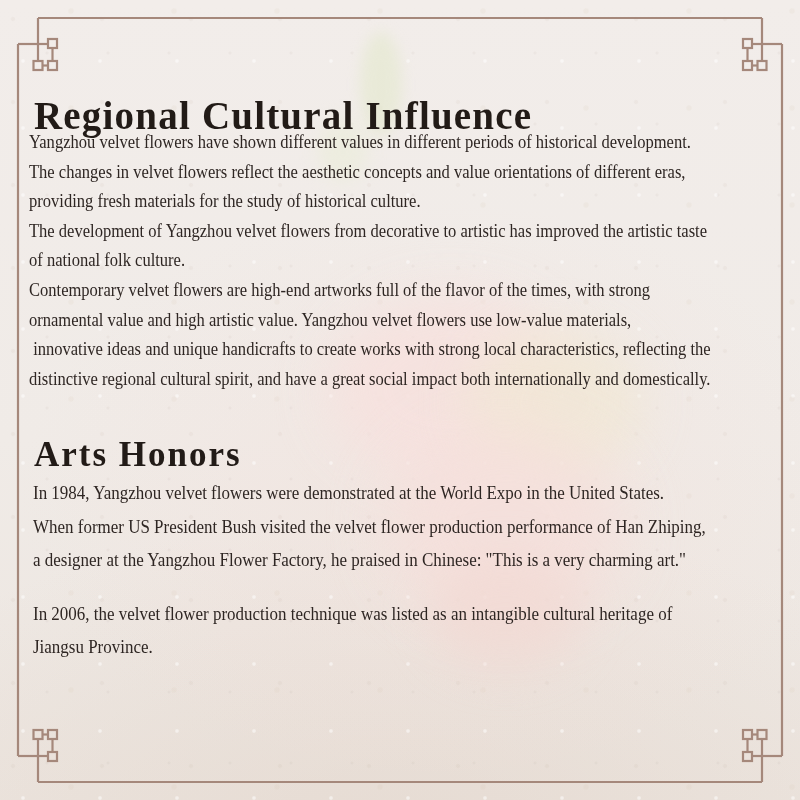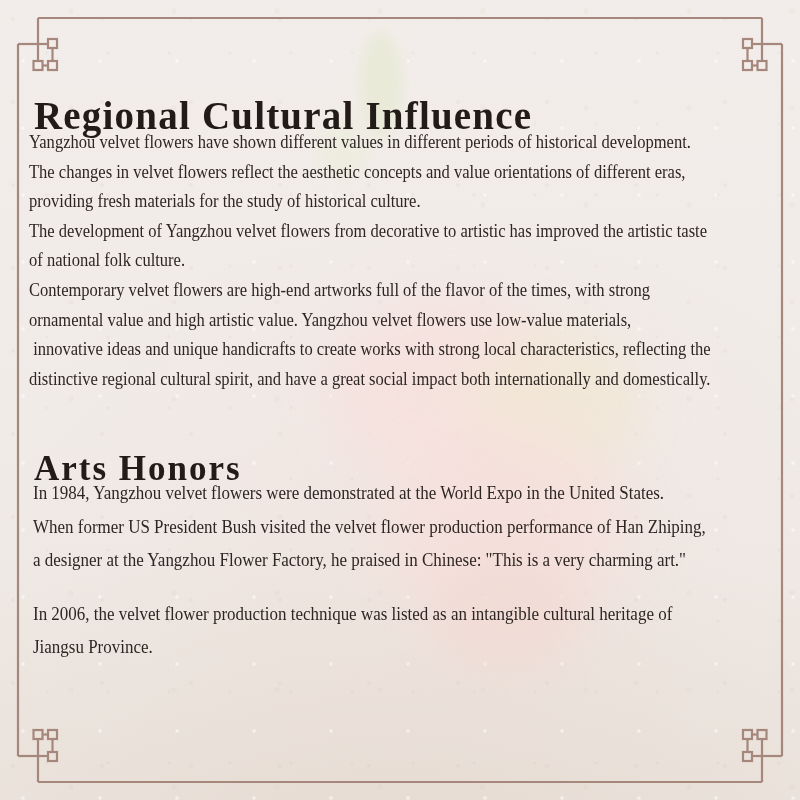--- a/index.html
+++ b/index.html
@@ -31,21 +31,21 @@
   .blob.pink-b  {left:388px;top:428px; width:235px;height:195px;background:#f6dfdb;opacity:.75;filter:blur(30px);}
   .blob.pink-c  {left:428px;top:556px; width:155px;height:115px;background:#f2d8d2;opacity:.6; filter:blur(22px);}
   .frame{position:absolute;inset:0;pointer-events:none;}
   .frame path,.frame rect{stroke:#a5887b;stroke-width:2.2;fill:none;}
   .heading-1{
     position:absolute;left:34px;top:68px;
     font-size:39px;line-height:44px;letter-spacing:1.2px;
     color:#221b17;white-space:pre;
   }
   .heading-2{
-    position:absolute;left:34px;top:420px;
+    position:absolute;left:34px;top:406px;
     font-size:35px;line-height:40px;letter-spacing:2px;
     color:#221b17;white-space:pre;
   }
   .body-block{
     position:absolute;width:920px;
     color:#2e2623;
     transform:scaleX(0.87);transform-origin:0 0;
   }
   .body-block .line{white-space:pre;}
   .s1{left:29px;top:127px;font-size:19px;}

